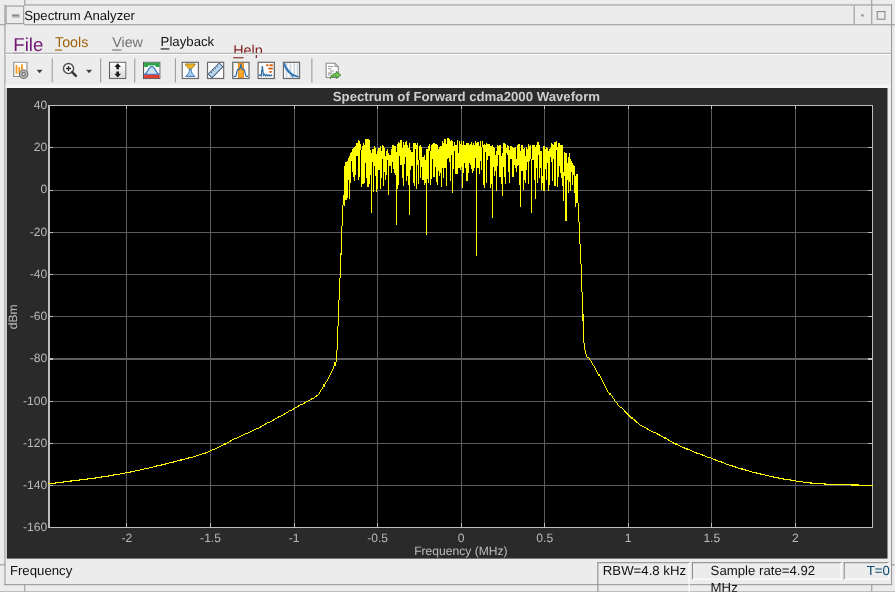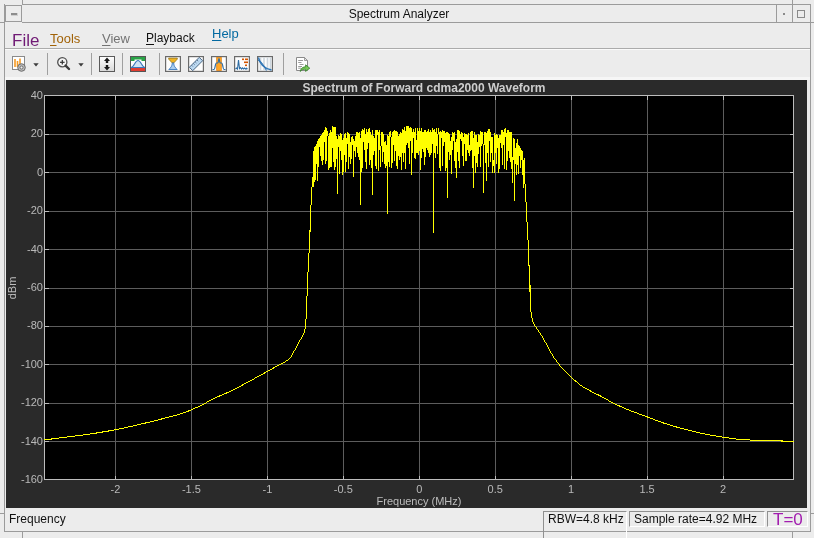--- a/index.html
+++ b/index.html
@@ -19,27 +19,27 @@
 <div class="ln" style="left:0;top:513px;width:5px;height:1px"></div>
 <div class="ln" style="left:810px;top:513px;width:4px;height:1px"></div>
 
 <div style="position:absolute;left:5px;top:5px;width:17px;height:17px;border:1px solid #9b9b9b"></div>
 <div style="position:absolute;left:11px;top:13px;width:7px;height:3px;background:#8d8d8d;box-shadow:inset -1px -1px 0 #cfcfcf"></div>
 <div class="ln" style="left:22px;top:22px;width:789px;height:1px"></div>
 <div class="ln" style="left:776px;top:5px;width:1px;height:17px"></div>
 <div class="ln" style="left:792px;top:5px;width:1px;height:17px"></div>
 <div style="position:absolute;left:783px;top:13px;width:1px;height:1px;border:1px solid #8a8a8a"></div>
 <div style="position:absolute;left:797px;top:10px;width:8px;height:8px;border:1px solid #8a8a8a"></div>
-<div style="position:absolute;left:22px;top:5px;width:754px;height:17px;font-size:12px;color:#111;text-align:center;line-height:18px">Spectrum Analyzer</div>
+<div style="position:absolute;left:22px;top:5px;width:754px;height:17px;font-size:12px;color:#111;text-align:left;line-height:18px">Spectrum Analyzer</div>
 
 <div style="position:absolute;left:12px;top:31px;font-size:17px;color:#701a75"><u>F</u>ile</div>
 <div style="position:absolute;left:50px;top:31px;font-size:13px;color:#a16207"><u>T</u>ools</div>
 <div style="position:absolute;left:102px;top:31px;font-size:13px;color:#737373"><u>V</u>iew</div>
 <div style="position:absolute;left:146px;top:31px;font-size:12px;color:#111"><u>P</u>layback</div>
-<div style="position:absolute;left:212px;top:26px;font-size:13px;color:#0369a1"><u>H</u>elp</div>
+<div style="position:absolute;left:212px;top:38px;font-size:13px;color:#7f1d1d"><u>H</u>elp</div>
 <div class="ln" style="left:5px;top:48px;width:805px;height:1px;background:#ababab"></div>
 <div style="position:absolute;left:5px;top:49px;width:805px;height:1px;background:#fafafa"></div>
 
 <div style="position:absolute;left:46.7px;top:53px;width:1px;height:22px;background:#9f9f9f"></div>
 <div style="position:absolute;left:91px;top:53px;width:1px;height:22px;background:#9f9f9f"></div>
 <div style="position:absolute;left:122px;top:53px;width:1px;height:22px;background:#9f9f9f"></div>
 <div style="position:absolute;left:159px;top:53px;width:1px;height:22px;background:#9f9f9f"></div>
 <div style="position:absolute;left:283px;top:53px;width:1px;height:22px;background:#9f9f9f"></div>
 <svg width="16" height="16" style="position:absolute;left:11px;top:56px" shape-rendering="auto">
     <rect x="1.5" y="0.5" width="12" height="13" fill="#fff" stroke="#8a8a8a"></rect>
@@ -222,13 +222,13 @@
       <text x="37.0" y="364.6" text-anchor="end">-140</text>
       <text x="37.0" y="403.0" text-anchor="end">-160</text>
 <text x="413" y="424.5" text-anchor="middle" fill="#bdbdbd">Frequency (MHz)</text>
 <text x="9.5" y="208" text-anchor="middle" fill="#bdbdbd" transform="rotate(-90 9.5 208)">dBm</text>
 </g>
 <text x="418" y="11.5" text-anchor="middle" font-family="Liberation Sans, sans-serif" font-size="12px" font-weight="bold" fill="#cecece">Spectrum of Forward cdma2000 Waveform</text>
 </svg>
 
 <div style="position:absolute;left:9px;top:512px;font-size:12px;color:#111">Frequency</div>
 <div style="position:absolute;left:543px;top:511px;width:84px;height:29px;border:1px solid;border-color:#909090 #fff #fff #909090;font-size:12px;color:#111;line-height:15px;padding-left:4px">RBW=4.8 kHz</div>
-<div style="position:absolute;left:629px;top:511px;width:136px;height:16px;border:1px solid;border-color:#909090 #fff #fff #909090;font-size:12px;color:#111;line-height:15px;padding-left:4px">Sample rate=4.92 MHz</div>
-<div style="position:absolute;left:767px;top:511px;width:41px;height:16px;border:1px solid;border-color:#909090 #fff #fff #909090;font-size:17px;color:#a21caf;line-height:15px;padding-left:5px">T=0</div>
+<div style="position:absolute;left:629px;top:511px;width:136px;height:16px;border:1px solid;border-color:#909090 #fff #fff #909090;font-size:12px;color:#111;line-height:15px;padding-left:16px">Sample rate=4.92 MHz</div>
+<div style="position:absolute;left:767px;top:511px;width:41px;height:16px;border:1px solid;border-color:#909090 #fff #fff #909090;font-size:12px;color:#0c4a6e;line-height:15px;padding-left:20px">T=0</div>
 </body></html>

